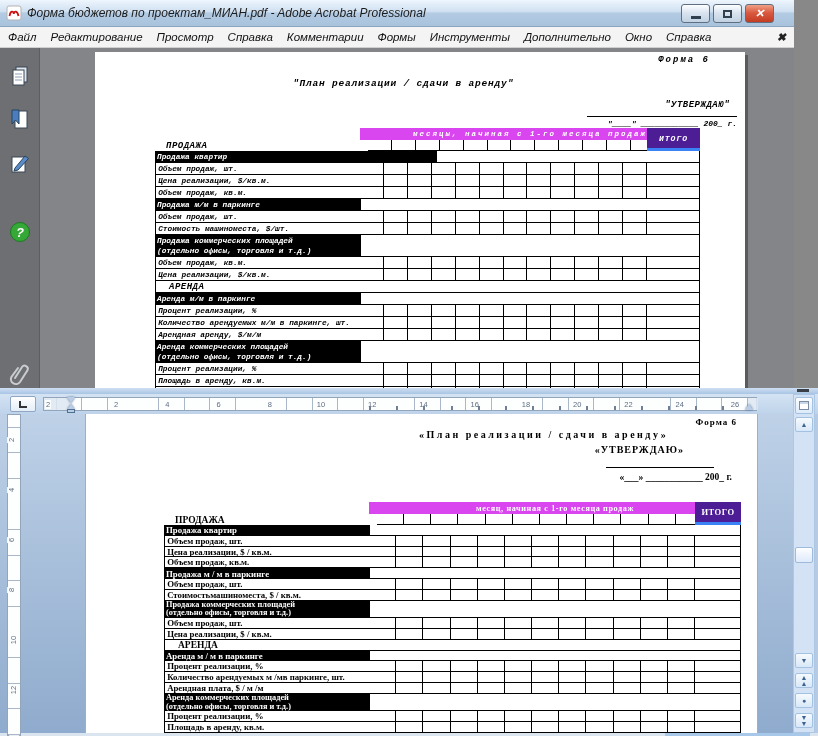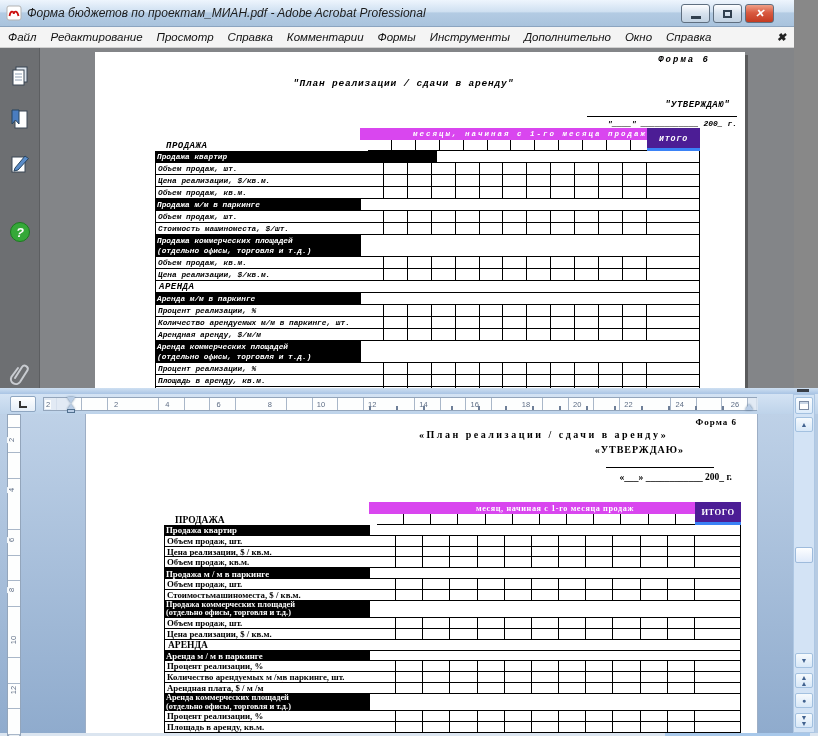--- a/index.html
+++ b/index.html
@@ -53,40 +53,40 @@
   .dtable { position:absolute; }
   .trow { display:flex; position:relative; }
   .hspace,.hlbl { width:var(--lblw); flex:0 0 auto; }
   .mbar { flex:1; background:#d946ef; color:#fff; display:flex; align-items:center;
     justify-content:center; }
   .itogo { position:absolute; top:0; right:0; width:var(--itw);
     height:calc(var(--barh) + var(--crh)); background:#4c1d95; color:#fff; z-index:3;
     display:flex; align-items:center; justify-content:center; border-bottom:3px solid #3b82f6; }
   .bar-row { height:var(--barh); }
   .hdr { height:var(--crh);margin-left:8px; }
-  .trow.rr { height:var(--rh); }
+  .trow.rr { height:var(--rh);justify-content:flex-end; }
   .trow.r2 { height:var(--r2h); }
   .cell { flex:0 0 var(--cellw); border-right:1px solid #000; border-bottom:1px solid #000;
     background:#fff; }
   .trow .cell:first-of-type { border-left:1px solid #000; }
   .hdr .cell { border-top:0; }
   .islot { width:var(--itw); flex:0 0 auto; }
   .icell { width:var(--itw); flex:0 0 auto; border-right:1px solid #000;
     border-bottom:1px solid #000; background:#fff; }
   .lbl { width:var(--lblw); flex:0 0 auto; border-left:1px solid #000;
     border-bottom:1px solid #000; background:#fff; padding:0 2px; display:flex;
     align-items:center; overflow:hidden; white-space:nowrap; }
   .blk { width:var(--lblw); flex:0 0 auto; background:#000; color:#fff;
     padding:0 2px; display:flex; flex-direction:column; justify-content:center;
     overflow:hidden; white-space:nowrap; }
   .blk.wide { width:var(--widew); }
   .mcell { flex:1; border-right:1px solid #000; border-bottom:1px solid #000;
     border-left:1px solid #000; background:#fff; }
   .seccell { flex:1; border-left:1px solid #000; border-right:1px solid #000;
-    border-bottom:1px solid #000; background:#fff; padding:0 3px; display:flex;
+    border-bottom:1px solid #000; background:#fff; padding:0 13px; display:flex;
     align-items:center; font-weight:bold; }
   .hlbl { display:flex; align-items:center; padding:0 3px; font-weight:bold; }
 
   
   #pdf-table { --lblw:205px; --widew:281px; --cellw:23.92px; --itw:53px;
     --barh:12px; --crh:11px; --rh:12px; --r2h:22px; left:60px; top:76px; width:545px; }
   #pdf-table .lbl,#pdf-table .blk { font-size:7.8px; }
   #pdf-table .blk.two { line-height:10px; }
   #pdf-table .mbar { font-size:7.5px; letter-spacing:2px; }
   #pdf-table .itogo { font-size:8px; letter-spacing:1px; }

